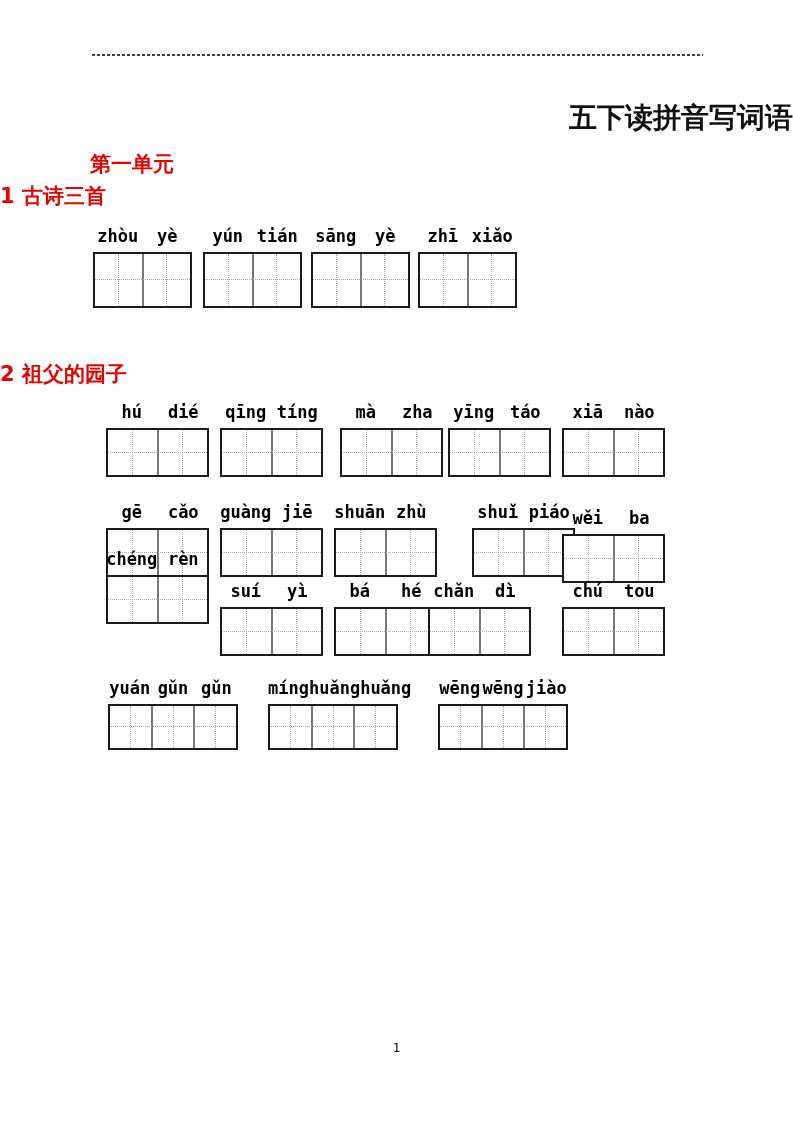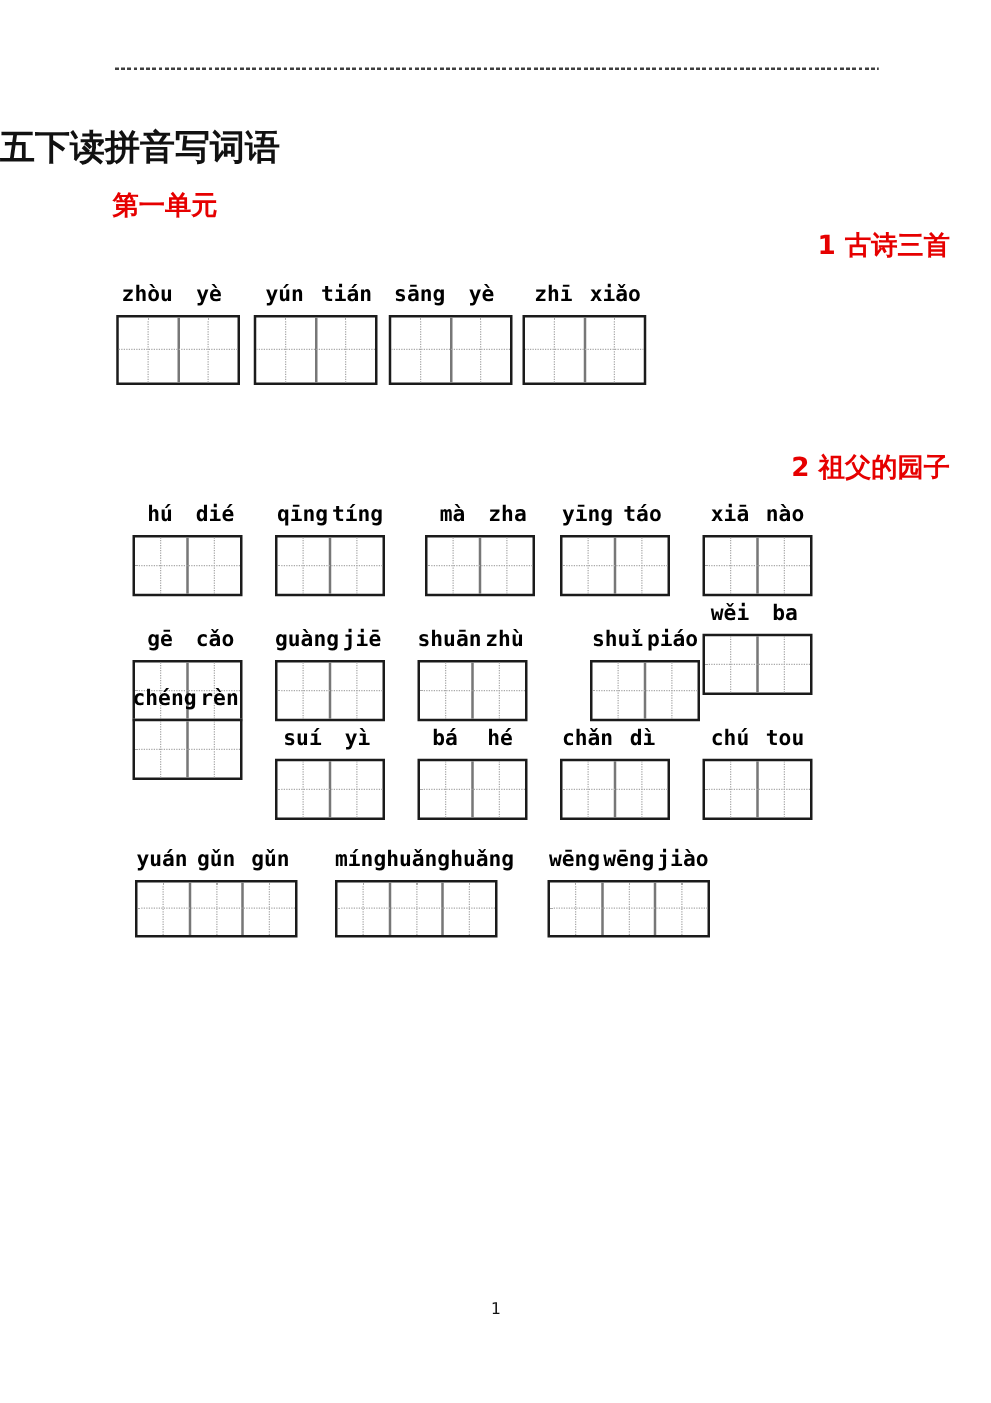--- a/index.html
+++ b/index.html
@@ -8,32 +8,32 @@
     font-family:"DejaVu Sans","Liberation Sans",sans-serif;
   }
   .abs{position:absolute;}
   
   .dashline{
     left:92px;top:54px;width:611px;height:2px;
     background:repeating-linear-gradient(90deg,#3f3f3f 0 3px,transparent 3px 5px);
   }
   
   .doc-title{
-    left:0;top:101px;width:793px;text-align:left;
+    left:0;top:101px;width:793px;text-align:right;
     font-size:28px;font-weight:700;color:#111;letter-spacing:0px;line-height:1.2;
   }
   .red-h{color:#e60000;font-weight:700;font-size:21px;line-height:1.2;}
   .unit-h{left:90px;top:152px;}
-  .lesson-h{left:0;width:760px;text-align:right;}
+  .lesson-h{left:0;width:760px;text-align:left;}
   .lesson-1{top:184px;}
   .lesson-2{top:362px;}
   
   .wb{position:absolute;}
   .w99{width:99px;}
-  .w88{width:88px;}
+  .w88{width:103px;}
   .w130{width:130px;}
   .py{display:flex;height:19px;margin-bottom:6px;}
   .py .c{flex:1;display:flex;justify-content:center;font-style:normal;}
   .py span{
     font-family:"DejaVu Sans Mono","Liberation Mono",monospace;
     font-weight:700;font-size:17px;line-height:19px;color:#000;white-space:nowrap;
   }
   .grid{
     display:flex;position:relative;border:2px solid #1b1b1b;box-sizing:border-box;
     background:#fff;
@@ -245,21 +245,21 @@
       </i>
       <i class="c">
         <span>piáo</span>
       </i>
     </div>
   <div class="grid g49">
       <b class="cell"></b>
       <b class="cell"></b>
     </div>
 </div>
-<div class="wb w88" style="left:562px;top:482px">
+<div class="wb w88" style="left:562px;top:509px">
   <div class="py">
       <i class="c">
         <span>wěi</span>
       </i>
       <i class="c">
         <span>ba</span>
       </i>
     </div>
   <div class="grid g49">
       <b class="cell"></b>
@@ -302,21 +302,21 @@
       </i>
       <i class="c">
         <span>hé</span>
       </i>
     </div>
   <div class="grid g49">
       <b class="cell"></b>
       <b class="cell"></b>
     </div>
 </div>
-<div class="wb w88" style="left:448px;top:582px">
+<div class="wb w88" style="left:428px;top:582px">
   <div class="py">
       <i class="c">
         <span>chǎn</span>
       </i>
       <i class="c">
         <span>dì</span>
       </i>
     </div>
   <div class="grid g49">
       <b class="cell"></b>

